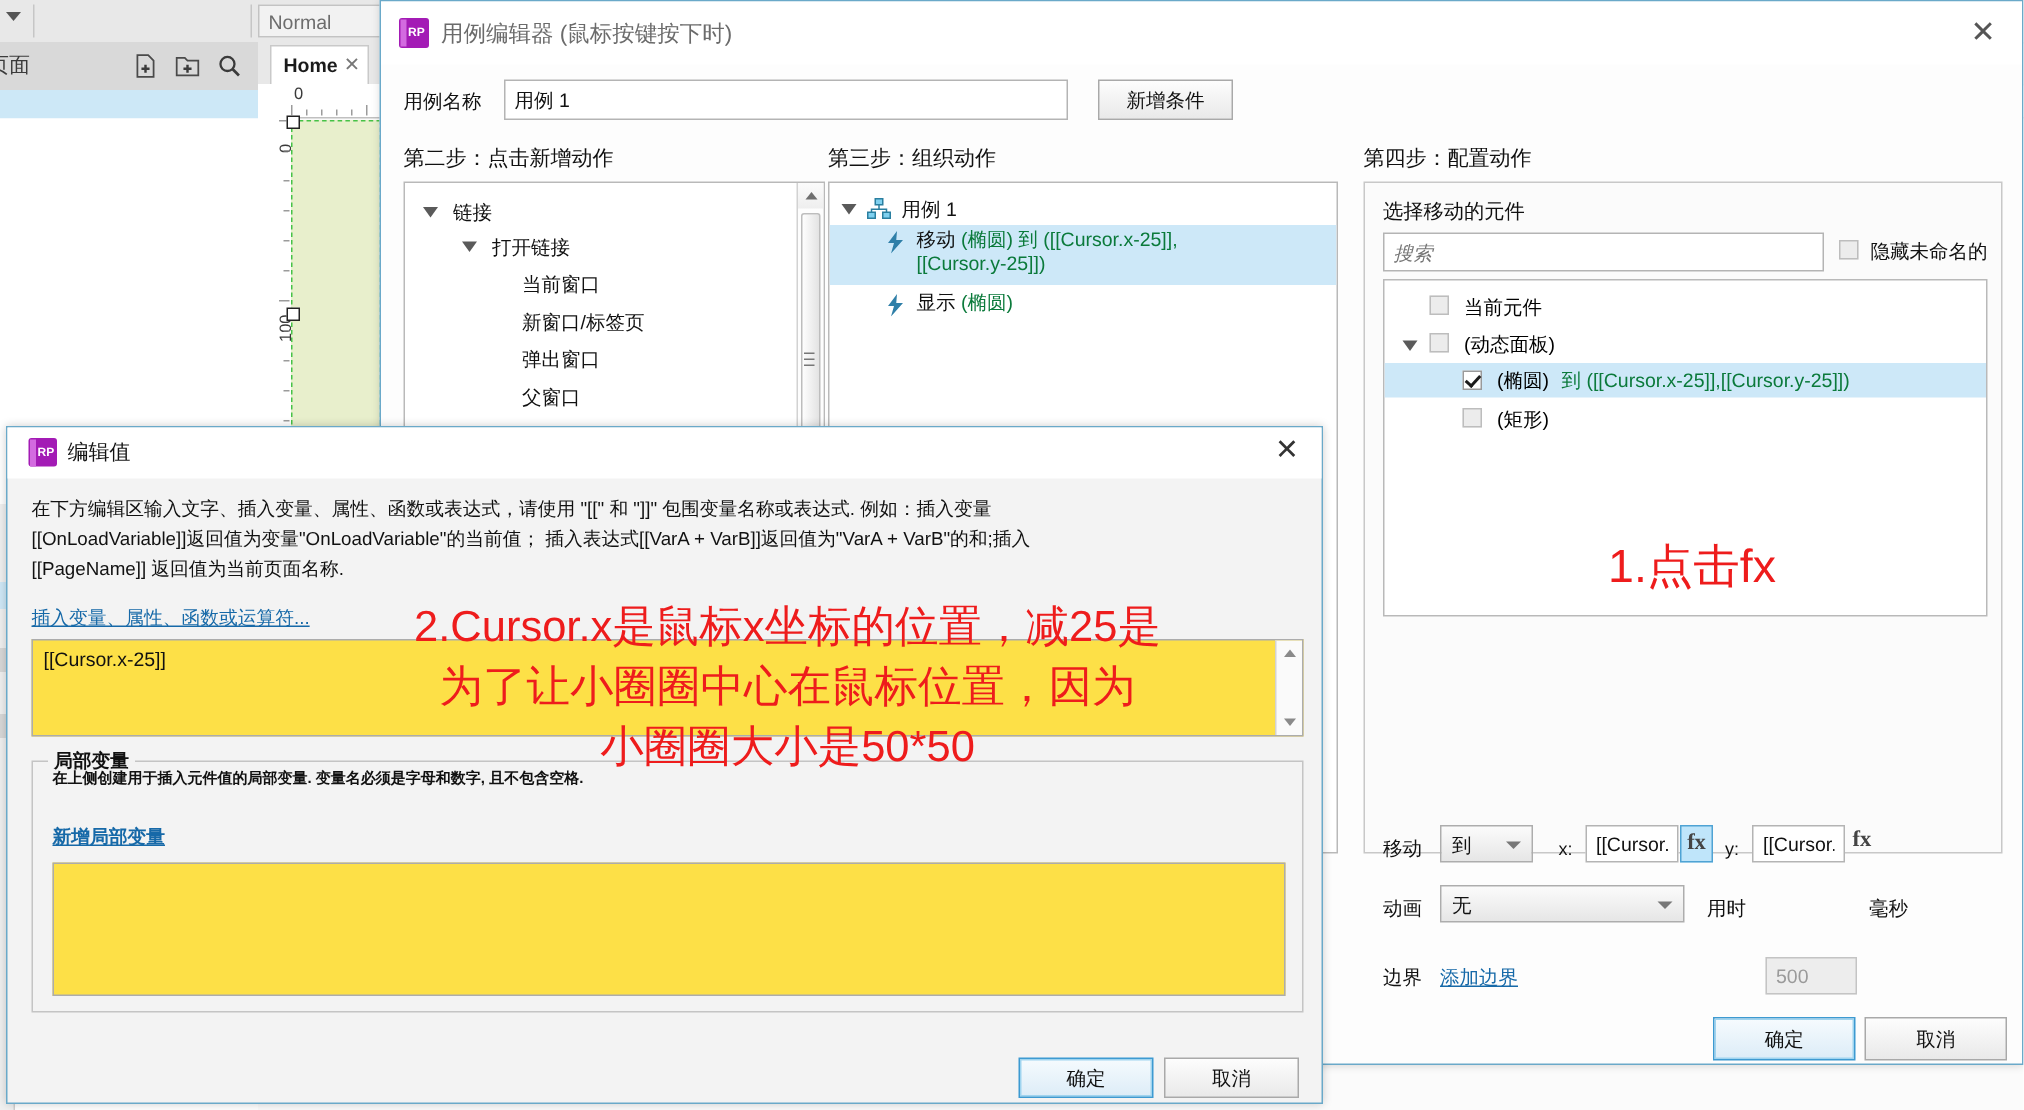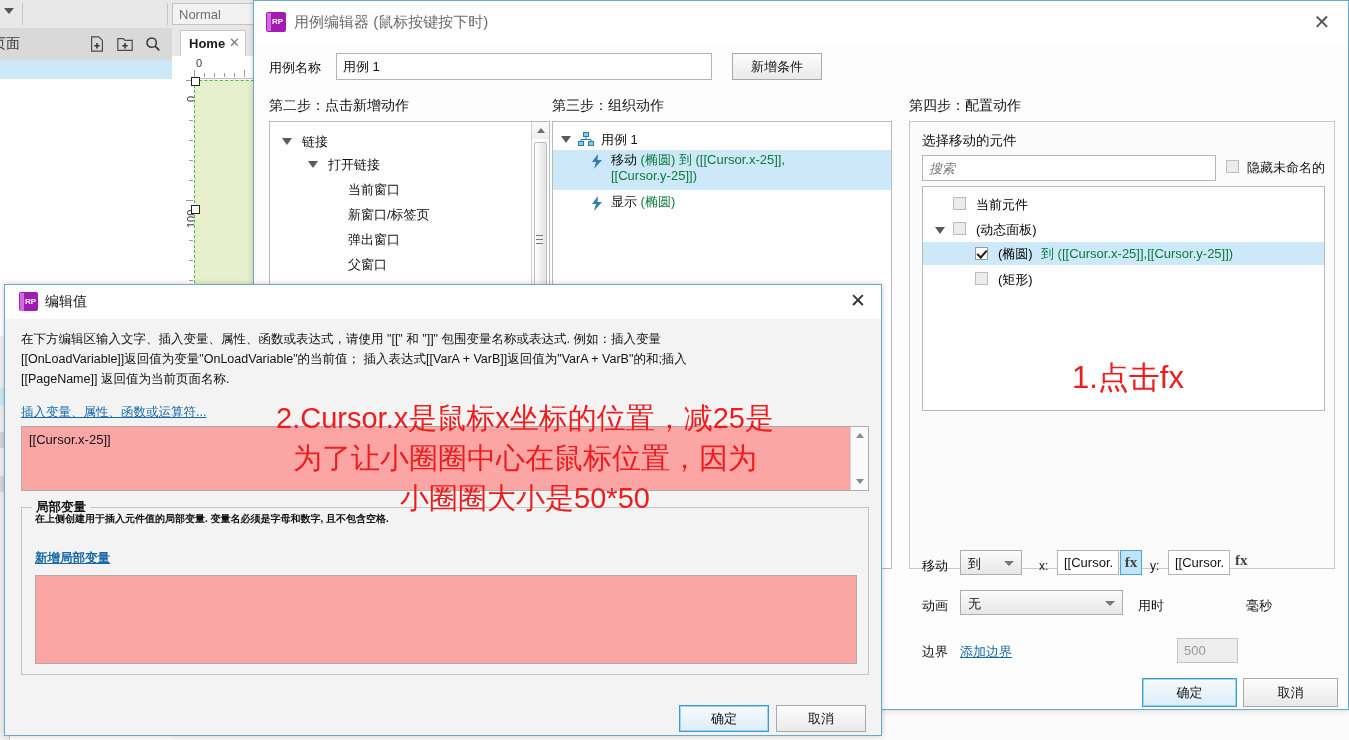--- a/index.html
+++ b/index.html
@@ -87,21 +87,21 @@
   .fxbtn{position:absolute;font-size:15px;font-weight:bold;font-family:"Liberation Serif",serif;color:#444;}
   .fxbtn.hl{background:#bfe5fa;border:1px solid #4fa3d4;box-sizing:border-box;}
   .link{position:absolute;font-size:13px;color:#1669a8;text-decoration:underline;}
 
   
   #ev-dialog{position:absolute;left:4px;top:284px;width:878px;height:452px;background:#f3f3f3;border:1px solid #6aa9c9;box-sizing:border-box;box-shadow:0 0 6px rgba(0,0,0,.2);}
   #ev-title{position:absolute;left:0;top:0;width:100%;height:34px;background:#fff;}
   #ev-title .t{position:absolute;left:40px;top:8px;font-size:14px;color:#111;}
   #ev-close{position:absolute;right:12px;top:6px;width:22px;height:22px;font-size:19px;color:#333;text-align:center;line-height:20px;}
   .ev-help{position:absolute;left:16px;top:44px;width:848px;font-size:12.5px;color:#111;line-height:20px;}
-  .ta{position:absolute;background:#fca5a5;border:1px solid #acacac;box-sizing:border-box;font-size:13px;color:#111;padding:19px 7px;font-family:"Liberation Sans",sans-serif;}
+  .ta{position:absolute;background:#fde047;border:1px solid #acacac;box-sizing:border-box;font-size:13px;color:#111;padding:19px 7px;font-family:"Liberation Sans",sans-serif;}
   .fieldset{position:absolute;border:1px solid #c4c4c4;box-sizing:border-box;background:transparent;}
   .fieldset > .legend{position:absolute;left:10px;top:-9px;background:#f3f3f3;padding:0 4px;font-size:12.5px;color:#111;}
 
   .redanno{position:absolute;color:#ee1c1c;font-family:"Liberation Sans",sans-serif;text-align:center;white-space:nowrap;}
 </style>
 </head>
 <body>
 
 <div id="bg-app">
 

